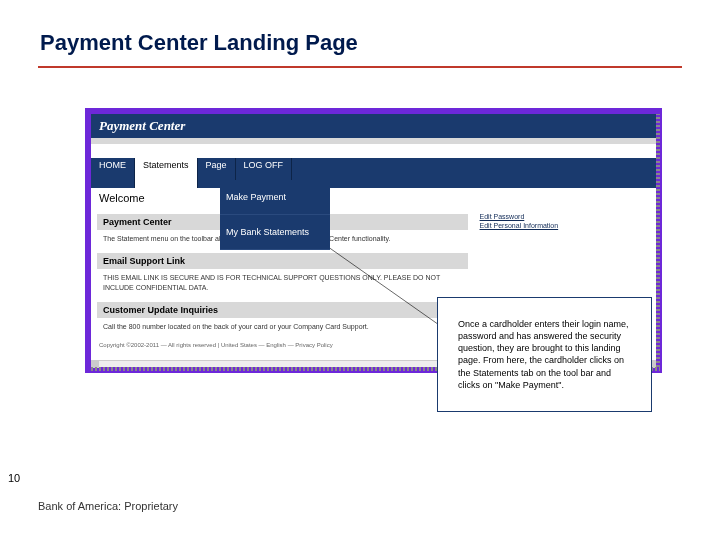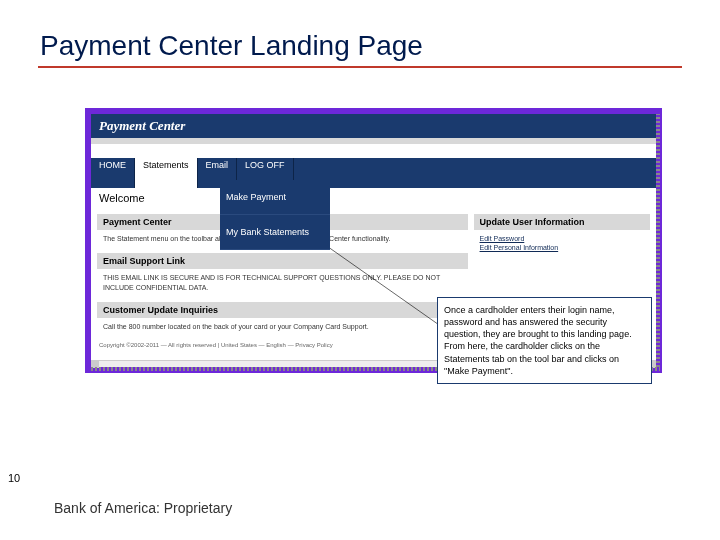--- a/index.html
+++ b/index.html
@@ -1,17 +1,17 @@
 <!DOCTYPE html>
 <html><head>
 <meta charset="utf-8">
 <style>
   * { box-sizing: border-box; margin: 0; padding: 0; }
   body { width: 720px; height: 540px; background: #fff; font-family: Arial, sans-serif; position: relative; overflow: hidden; }
-  .slide-title { position: absolute; left: 40px; top: 30px; font-size: 28px; color: #001a4d; font-weight: normal; }
+  .slide-title { position: absolute; left: 40px; top: 30px; font-size: 22px; color: #001a4d; font-weight: bold; }
   .title-rule { position: absolute; left: 38px; top: 66px; width: 644px; height: 2px; background: #c0392b; }
 
   
   .shot { position: absolute; left: 85px; top: 108px; width: 577px; height: 265px; border: 6px solid #6d28d9; background: #fff; }
   .shot-header { background: #1a3a6e; color: #fff; font-weight: bold; font-style: italic; font-size: 13px; padding: 4px 8px; font-family: Georgia, serif; }
   .shot-subbar { height: 6px; background: #d8d8d8; }
   .shot-gap { height: 14px; background: #fff; }
 
   
   .tabs { display: flex; font-size: 9px; background: #1a3a6e; color: #fff; height: 30px; align-items: stretch; }
@@ -31,48 +31,48 @@
   .panel-body { font-size: 7px; padding: 4px 6px; line-height: 1.35; color: #333; }
   .linkish { text-decoration: underline; color: #102a56; }
 
   .copyright { font-size: 6px; color: #666; padding: 6px 8px 2px; }
 
   
   .dotted-r { position: absolute; right: -4px; top: 0; bottom: 0; width: 4px; background: repeating-linear-gradient(0deg,#888 0 2px,transparent 2px 4px); }
   .dotted-b { position: absolute; left: 0; right: -4px; bottom: -4px; height: 4px; background: repeating-linear-gradient(90deg,#888 0 2px,transparent 2px 4px); }
 
   
-  .callout { position: absolute; left: 437px; top: 297px; width: 215px; border: 1px solid #1a3a6e; background: #fff; font-size: 9px; line-height: 1.35; padding: 6px; z-index: 3; }
+  .callout { position: absolute; left: 437px; top: 297px; width: 215px; border: 1px solid #1a3a6e; background: #fff; font-size: 9px; line-height: 1.35; padding: 20px; z-index: 3; }
 
   
   .leader { position: absolute; left: 240px; top: 185px; width: 202px; height: 142px; z-index: 1; }
   .leader line { stroke: #000; stroke-width: 0.6; }
 
   .page-num { position: absolute; left: 8px; top: 472px; font-size: 11px; }
-  .footer-text { position: absolute; left: 38px; top: 500px; font-size: 14px; color: #333; margin-left: 16px; }
+  .footer-text { position: absolute; left: 38px; top: 500px; font-size: 11px; color: #333; }
 
   
   .scrolltrack { position: absolute; left: 0; right: 0; bottom: 0; height: 7px; background: #eee; border-top: 1px solid #ccc; }
   .scrolltrack .btn { position: absolute; top: 0; width: 8px; height: 7px; background: #ccc; }
 </style>
 </head>
 <body>
 
 <div class="slide-title">Payment Center Landing Page</div>
 <div class="title-rule"></div>
 
 <div class="shot">
   <div class="shot-header">Payment Center</div>
   <div class="shot-subbar"></div>
   <div class="shot-gap"></div>
 
   <div class="tabs">
     <div class="tab">HOME</div>
     <div class="tab active">Statements</div>
-    <div class="tab">Email</div>
+    <div class="tab">Page</div>
     <div class="tab">LOG OFF</div>
   </div>
 
   <div class="dropdown">
     <div>Make Payment</div>
     <div>My Bank Statements</div>
   </div>
 
   <div class="welcome">
     <span>Welcome</span>
@@ -85,21 +85,20 @@
       <div class="panel-head">Payment Center</div>
       <div class="panel-body">The Statement menu on the toolbar above will direct you to the Payment Center functionality.</div>
 
       <div class="panel-head">Email Support Link</div>
       <div class="panel-body">THIS EMAIL LINK IS SECURE AND IS FOR TECHNICAL SUPPORT QUESTIONS ONLY. PLEASE DO NOT INCLUDE CONFIDENTIAL DATA.</div>
 
       <div class="panel-head">Customer Update Inquiries</div>
       <div class="panel-body">Call the 800 number located on the back of your card or your Company Card Support.</div>
     </div>
     <div class="right">
-      <div class="panel-head">Update User Information</div>
       <div class="panel-body">
         <div class="linkish">Edit Password</div>
         <div class="linkish">Edit Personal Information</div>
       </div>
     </div>
   </div>
 
   <div class="copyright">Copyright ©2002-2011 — All rights reserved | United States — English — Privacy Policy</div>
 
   <div class="scrolltrack">

